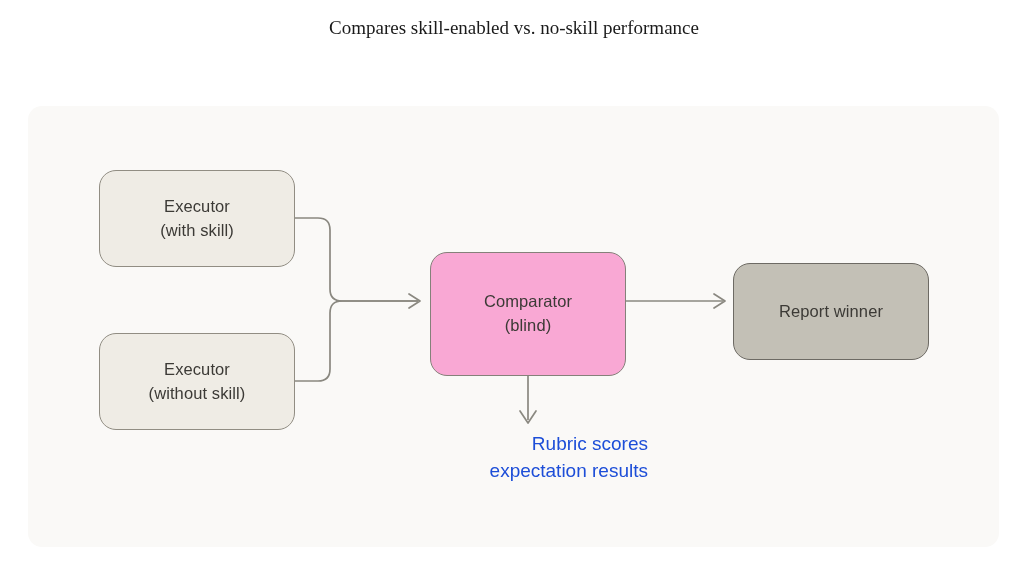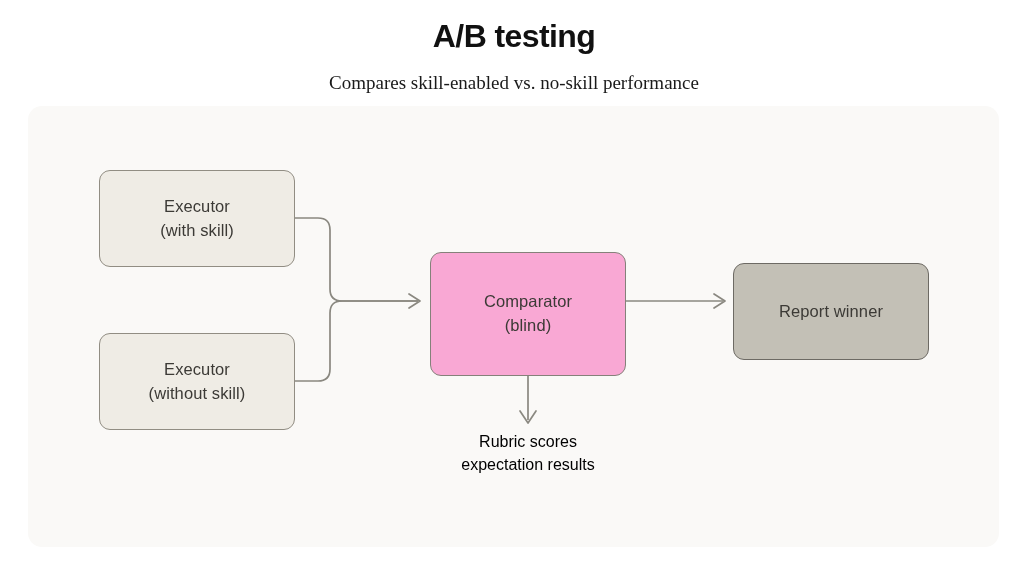--- a/index.html
+++ b/index.html
@@ -72,21 +72,21 @@
   }
 
   
   .node {
     position: absolute;
     box-sizing: border-box;
     display: flex;
     align-items: center;
     justify-content: center;
     text-align: center;
-    border-radius: 11px;
+    border-radius: 17px;
     font-size: 16.5px;
     line-height: 1.45;
     color: #3c3a36;
     letter-spacing: 0.1px;
     white-space: pre-line;
   }
 
   .node-exec-skill {
     left: 71px;
     top: 64px;
@@ -119,32 +119,31 @@
     background: #c3c0b6;
     border: 1.8px solid #6d6a64;
   }
 
   
   .output-label {
     position: absolute;
     left: 380px;
     top: 325px;
     width: 240px;
-    text-align: center;
-    font-size: 16px;
+    text-align: right;
+    font-size: 19px;
     line-height: 1.42;
-    color: #000000;
+    color: #1d4ed8;
     white-space: pre-line;
   }
 </style>
 </head>
 <body>
 
 <div class="header">
-  <h1 class="page-title">A/B testing</h1>
   <p class="page-subtitle">Compares skill-enabled vs. no-skill performance</p>
 </div>
 
 <div class="panel">
   <div class="canvas">
 
     <svg class="edges" viewBox="0 0 971 441" width="971" height="441">
 
       <path d="M 267 112 L 290 112 Q 302 112 302 124 L 302 183 Q 302 195 314 195 L 390 195" fill="none" stroke="#8A8880" stroke-width="1.7"></path>
 

